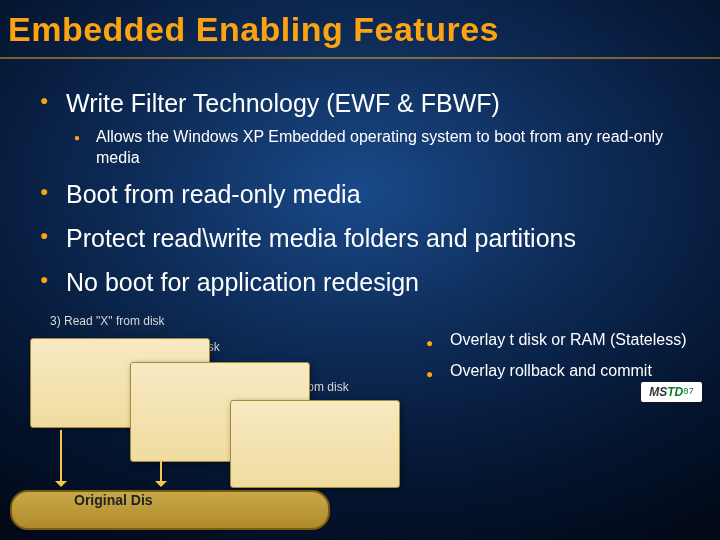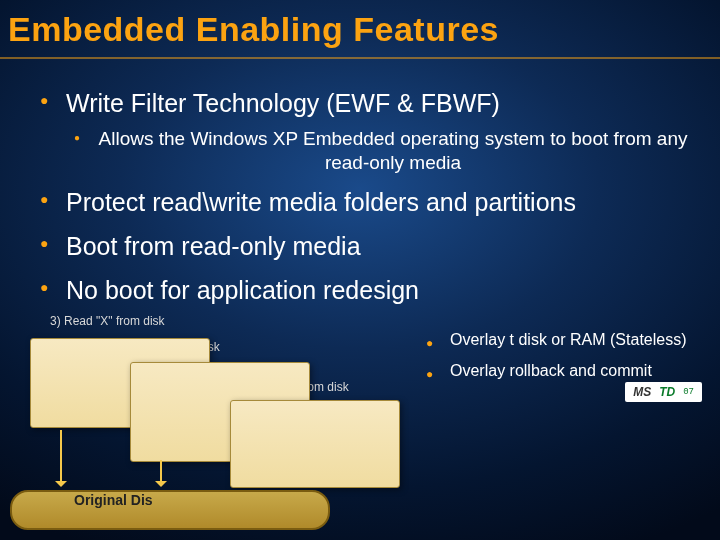--- a/index.html
+++ b/index.html
@@ -35,24 +35,23 @@
     position: absolute;
     left: 10px;
     top: 4px;
     font-size: 14px;
     color: #fca311;
   }
   ul.sub { list-style: none; margin-top: 6px; }
   ul.sub > li {
     position: relative;
     padding-left: 30px;
-    font-size: 19px;
+    font-size: 16px;
     line-height: 1.3;
     margin-bottom: 6px;
-    text-align: center;
   }
   ul.sub > li::before {
     content: "●";
     position: absolute;
     left: 8px;
     top: 4px;
     font-size: 10px;
     color: #fca311;
   }
   .diagram-area {
@@ -133,43 +132,43 @@
     right: 18px;
     bottom: 8px;
     background: #fff;
     padding: 3px 8px;
     border-radius: 2px;
     font-size: 12px;
     font-weight: bold;
     color: #333;
     display: flex;
     align-items: center;
-    gap: 8px;
+    gap: 0;
   }
   .footer-logo .ms { font-style: italic; }
   .footer-logo .td { color: #0a7a2a; font-style: italic; }
   .footer-logo .yr { color: #0a7a2a; font-size: 9px; font-weight: normal; font-family: Liberation Mono, monospace; }
 </style>
 </head>
 <body>
 
 <div class="slide">
 
   <div class="title">Embedded Enabling Features</div>
 
   <div class="content">
     <ul class="top">
       <li>
         <span>Write Filter Technology (EWF &amp; FBWF)</span>
         <ul class="sub">
           <li>Allows the Windows XP Embedded operating system to boot from any read-only media</li>
         </ul>
       </li>
+      <li>Boot from read-only media</li>
       <li>Protect read\write media folders and partitions</li>
-      <li>Boot from read-only media</li>
       <li>No boot for application redesign</li>
     </ul>
   </div>
 
   <div class="diagram-area">
     <div class="caption" style="left:40px; top:4px;">3) Read "X" from disk</div>
     <div class="caption" style="left:110px; top:30px;">2) Write "X" to disk</div>
     <div class="caption" style="left:290px; top:70px;">from disk</div>
 
     <div class="overlay-box" style="left:20px; top:28px; width:180px; height:90px;"></div>

